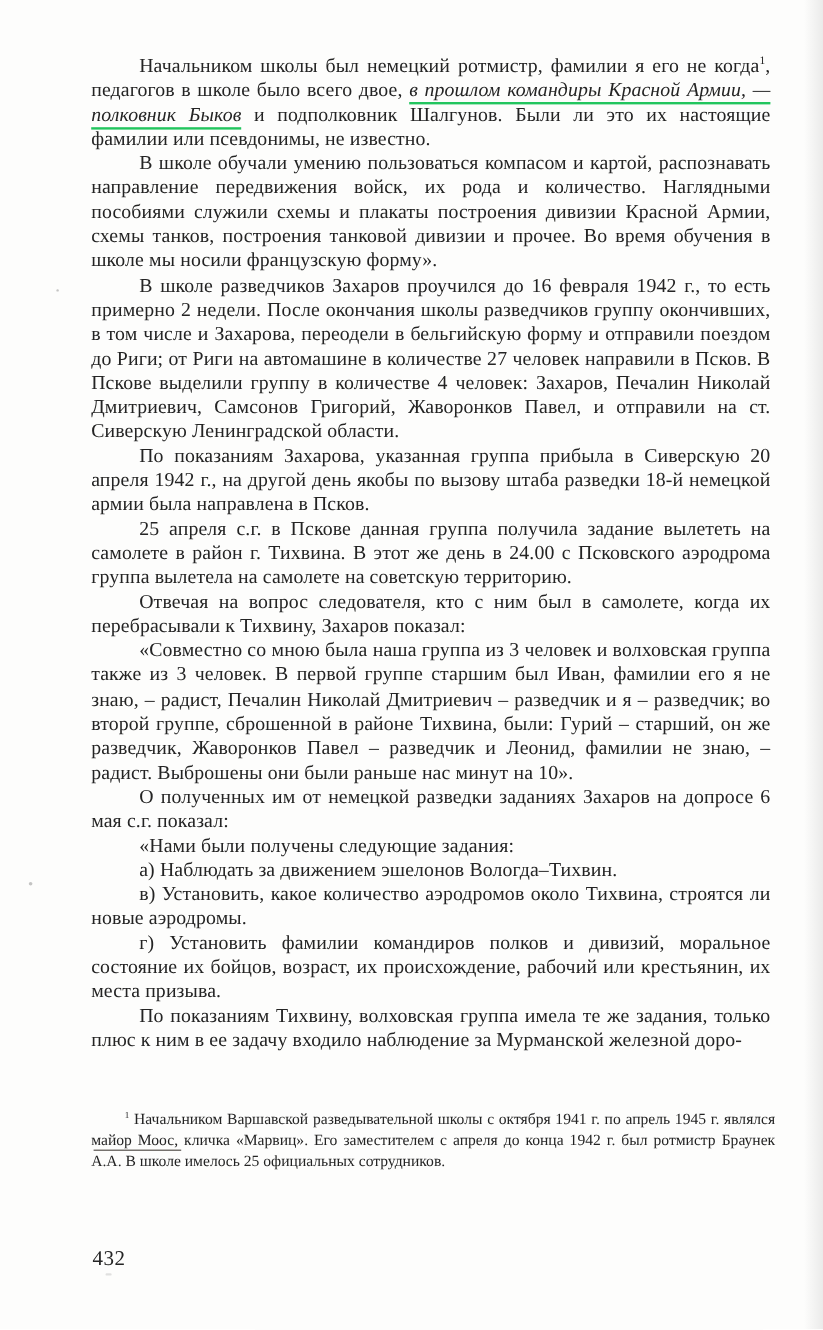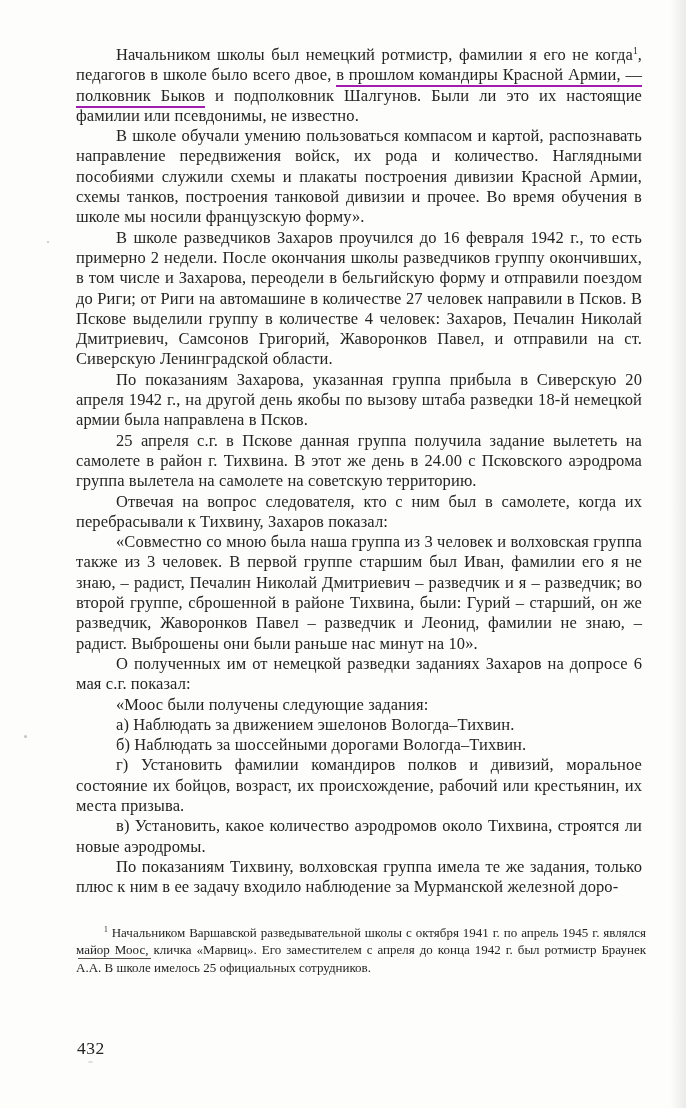--- a/index.html
+++ b/index.html
@@ -39,24 +39,25 @@
   .textblock p {
     margin: 0;
     text-indent: 40px;
   }
   sup.fnref {
     font-size: 0.58em;
     line-height: 0;
     vertical-align: super;
   }
   .marked {
-    border-bottom: 2px solid #a21caf;
+    border-bottom: 2px solid #22c55e;
     padding-bottom: 1px;
     -webkit-box-decoration-break: slice;
     box-decoration-break: slice;
+    font-style: italic;
   }
   .footnote-rule {
     position: absolute;
     left: 78px;
     top: 958px;
     width: 73px;
     height: 1px;
     background: #55504b;
   }
   .footnote {
@@ -95,25 +96,24 @@
 
   <div class="textblock">
     <p><span>Начальником школы был немецкий ротмистр, фамилии я его не когда</span><sup class="fnref">1</sup><span>, педагогов в школе было всего двое, </span><span class="marked">в прошлом командиры Красной Армии, —полковник Быков</span><span> и подполковник Шалгунов. Были ли это их настоящие фамилии или псевдонимы, не известно.</span></p>
     <p>В школе обучали умению пользоваться компасом и картой, распознавать направление передвижения войск, их рода и количество. Наглядными пособиями служили схемы и плакаты построения дивизии Красной Армии, схемы танков, построения танковой дивизии и прочее. Во время обучения в школе мы носили французскую форму».</p>
     <p>В школе разведчиков Захаров проучился до 16 февраля 1942 г., то есть примерно 2 недели. После окончания школы разведчиков группу окончивших, в том числе и Захарова, переодели в бельгийскую форму и отправили поездом до Риги; от Риги на автомашине в количестве 27 человек направили в Псков. В Пскове выделили группу в количестве 4 человек: Захаров, Печалин Николай Дмитриевич, Самсонов Григорий, Жаворонков Павел, и отправили на ст. Сиверскую Ленинградской области.</p>
     <p>По показаниям Захарова, указанная группа прибыла в Сиверскую 20 апреля 1942 г., на другой день якобы по вызову штаба разведки 18-й немецкой армии была направлена в Псков.</p>
     <p>25 апреля с.г. в Пскове данная группа получила задание вылететь на самолете в район г. Тихвина. В этот же день в 24.00 с Псковского аэродрома группа вылетела на самолете на советскую территорию.</p>
     <p>Отвечая на вопрос следователя, кто с ним был в самолете, когда их перебрасывали к Тихвину, Захаров показал:</p>
     <p>«Совместно со мною была наша группа из 3 человек и волховская группа также из 3 человек. В первой группе старшим был Иван, фамилии его я не знаю, – радист, Печалин Николай Дмитриевич – разведчик и я – разведчик; во второй группе, сброшенной в районе Тихвина, были: Гурий – старший, он же разведчик, Жаворонков Павел – разведчик и Леонид, фамилии не знаю, – радист. Выброшены они были раньше нас минут на 10».</p>
     <p>О полученных им от немецкой разведки заданиях Захаров на допросе 6 мая с.г. показал:</p>
-    <p>«Моос были получены следующие задания:</p>
+    <p>«Нами были получены следующие задания:</p>
     <p>а) Наблюдать за движением эшелонов Вологда–Тихвин.</p>
-    <p>б) Наблюдать за шоссейными дорогами Вологда–Тихвин.</p>
+    <p>в) Установить, какое количество аэродромов около Тихвина, строятся ли новые аэродромы.</p>
     <p>г) Установить фамилии командиров полков и дивизий, моральное состояние их бойцов, возраст, их происхождение, рабочий или крестьянин, их места призыва.</p>
-    <p>в) Установить, какое количество аэродромов около Тихвина, строятся ли новые аэродромы.</p>
     <p>По показаниям Тихвину, волховская группа имела те же задания, только плюс к ним в ее задачу входило наблюдение за Мурманской железной доро-</p>
   </div>
 
   <div class="footnote-rule"></div>
 
   <div class="footnote">
     <p><sup class="fnref">1</sup>
 <span>Начальником Варшавской разведывательной школы с октября 1941 г. по апрель 1945 г. являлся майор Моос, кличка «Марвиц». Его заместителем с апреля до конца 1942 г. был ротмистр Браунек А.А. В школе имелось 25 официальных сотрудников.</span></p>
   </div>
 

